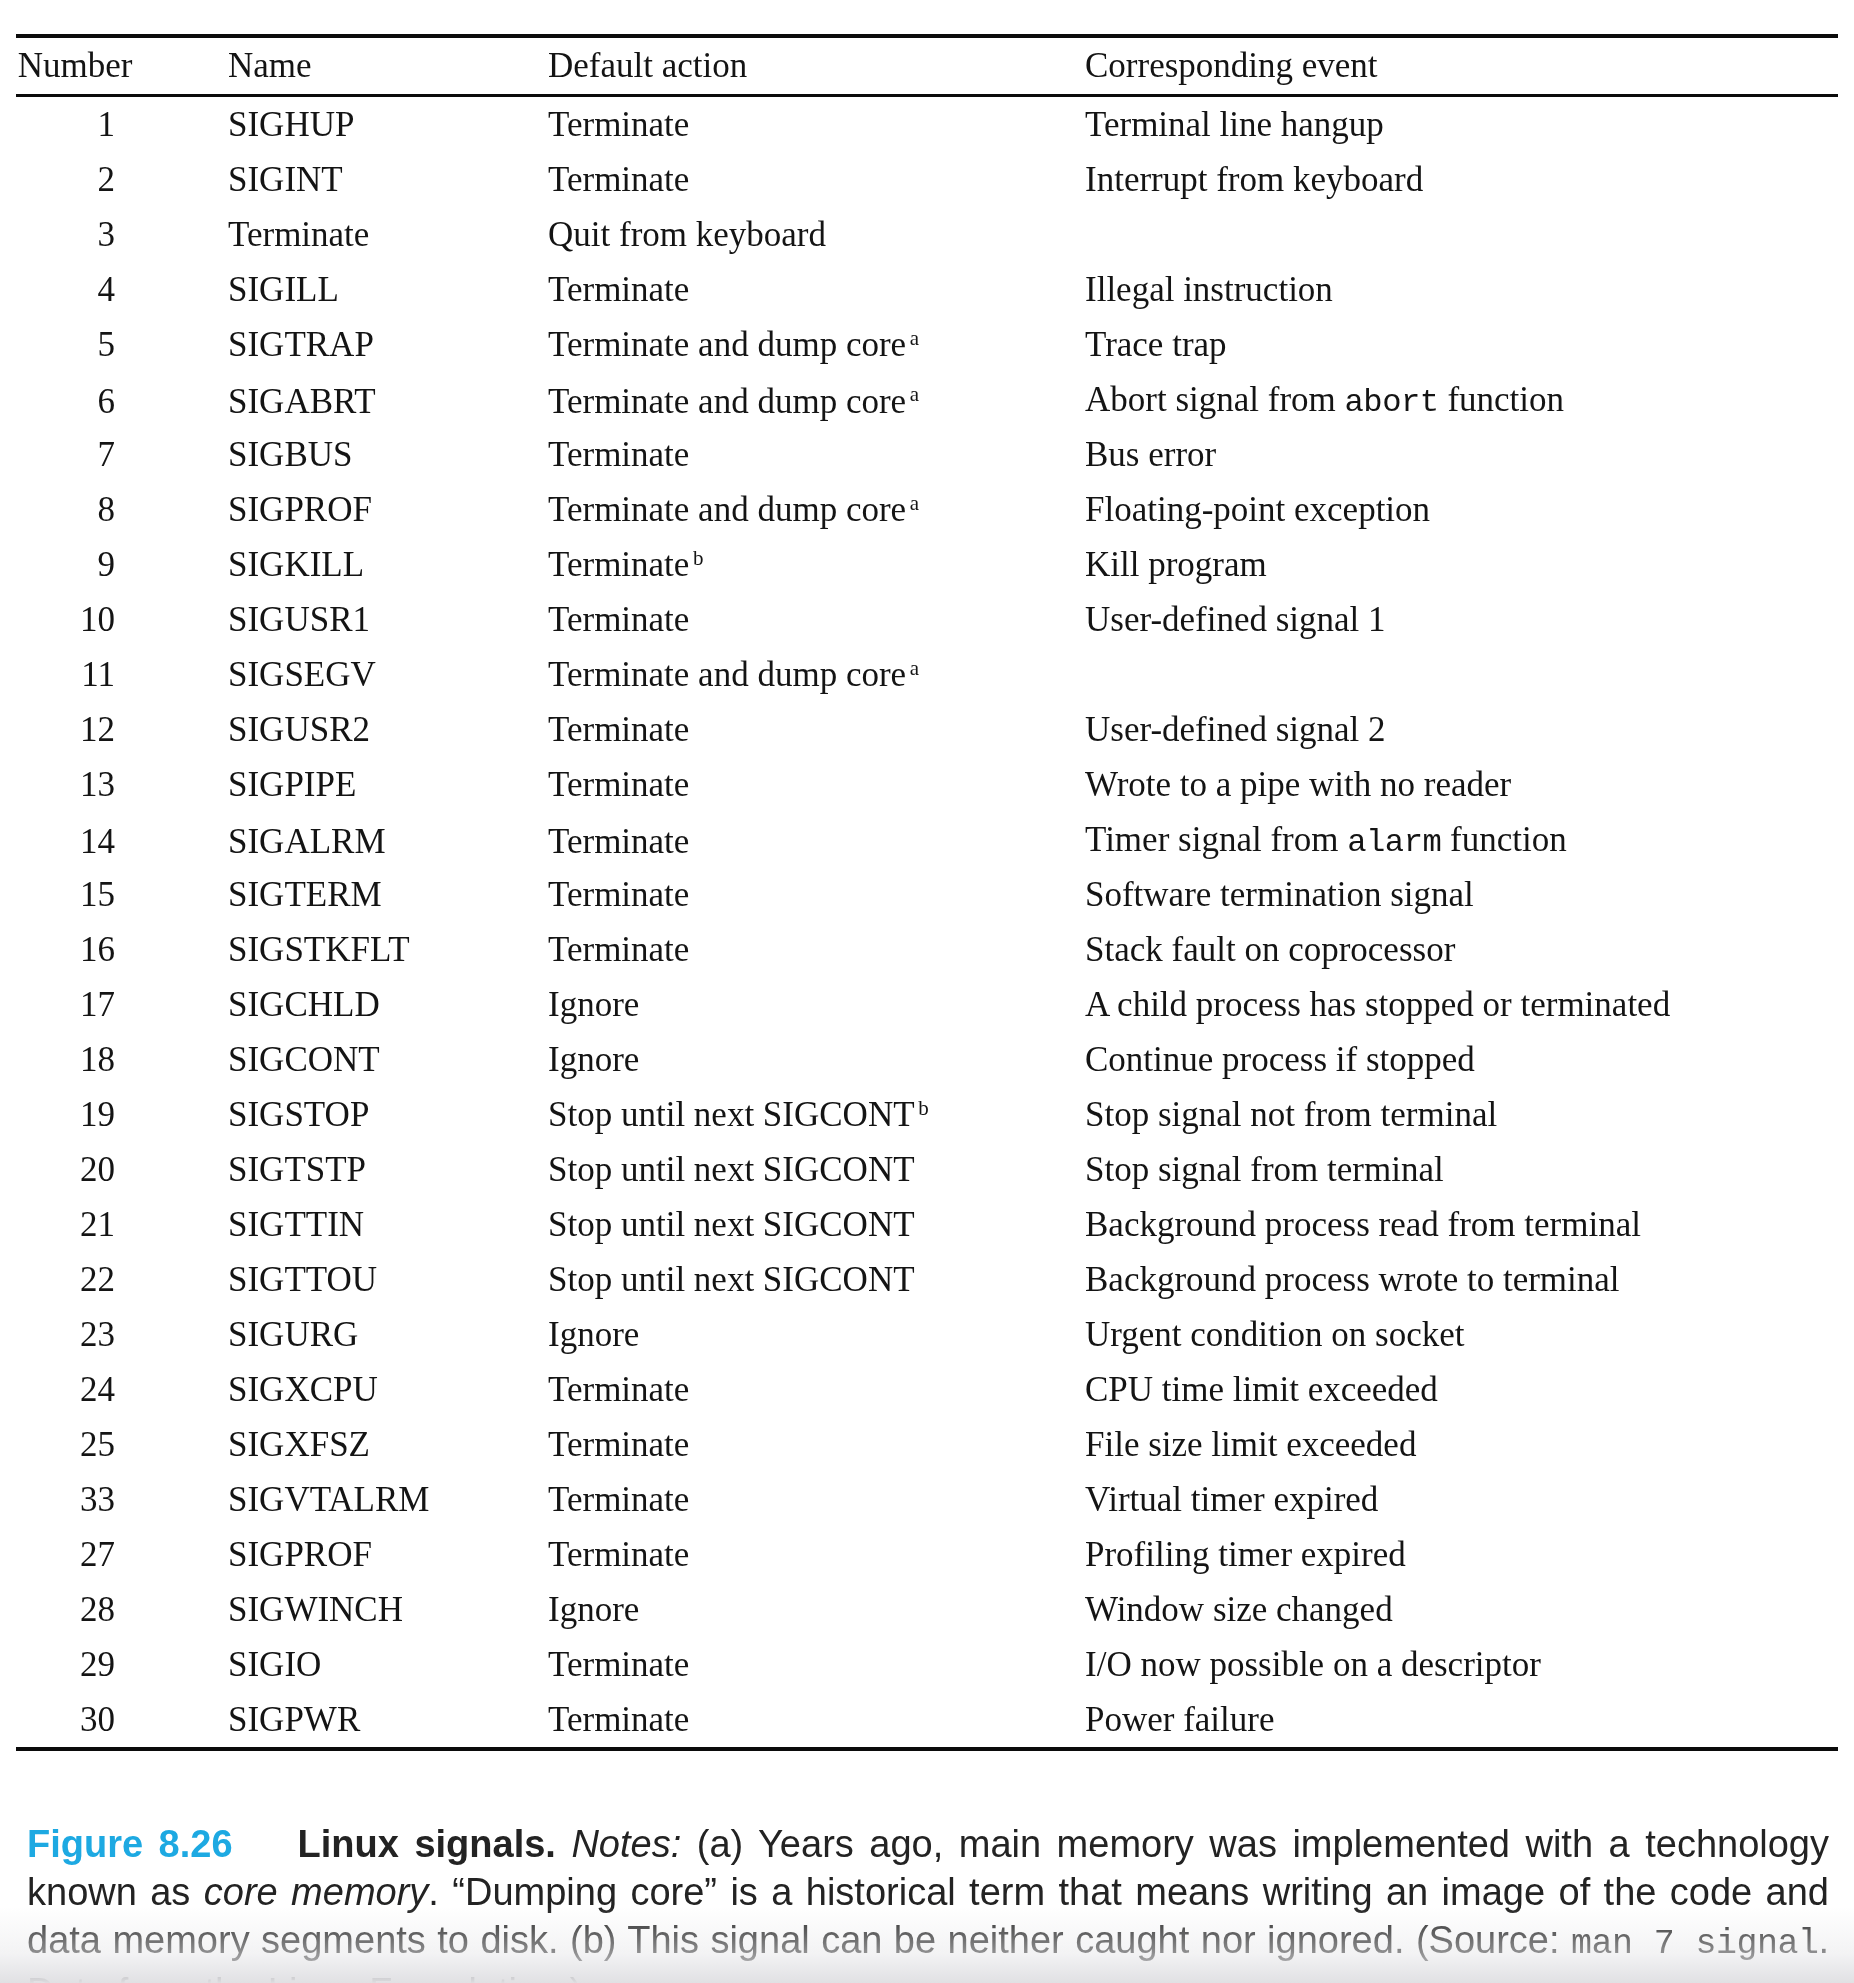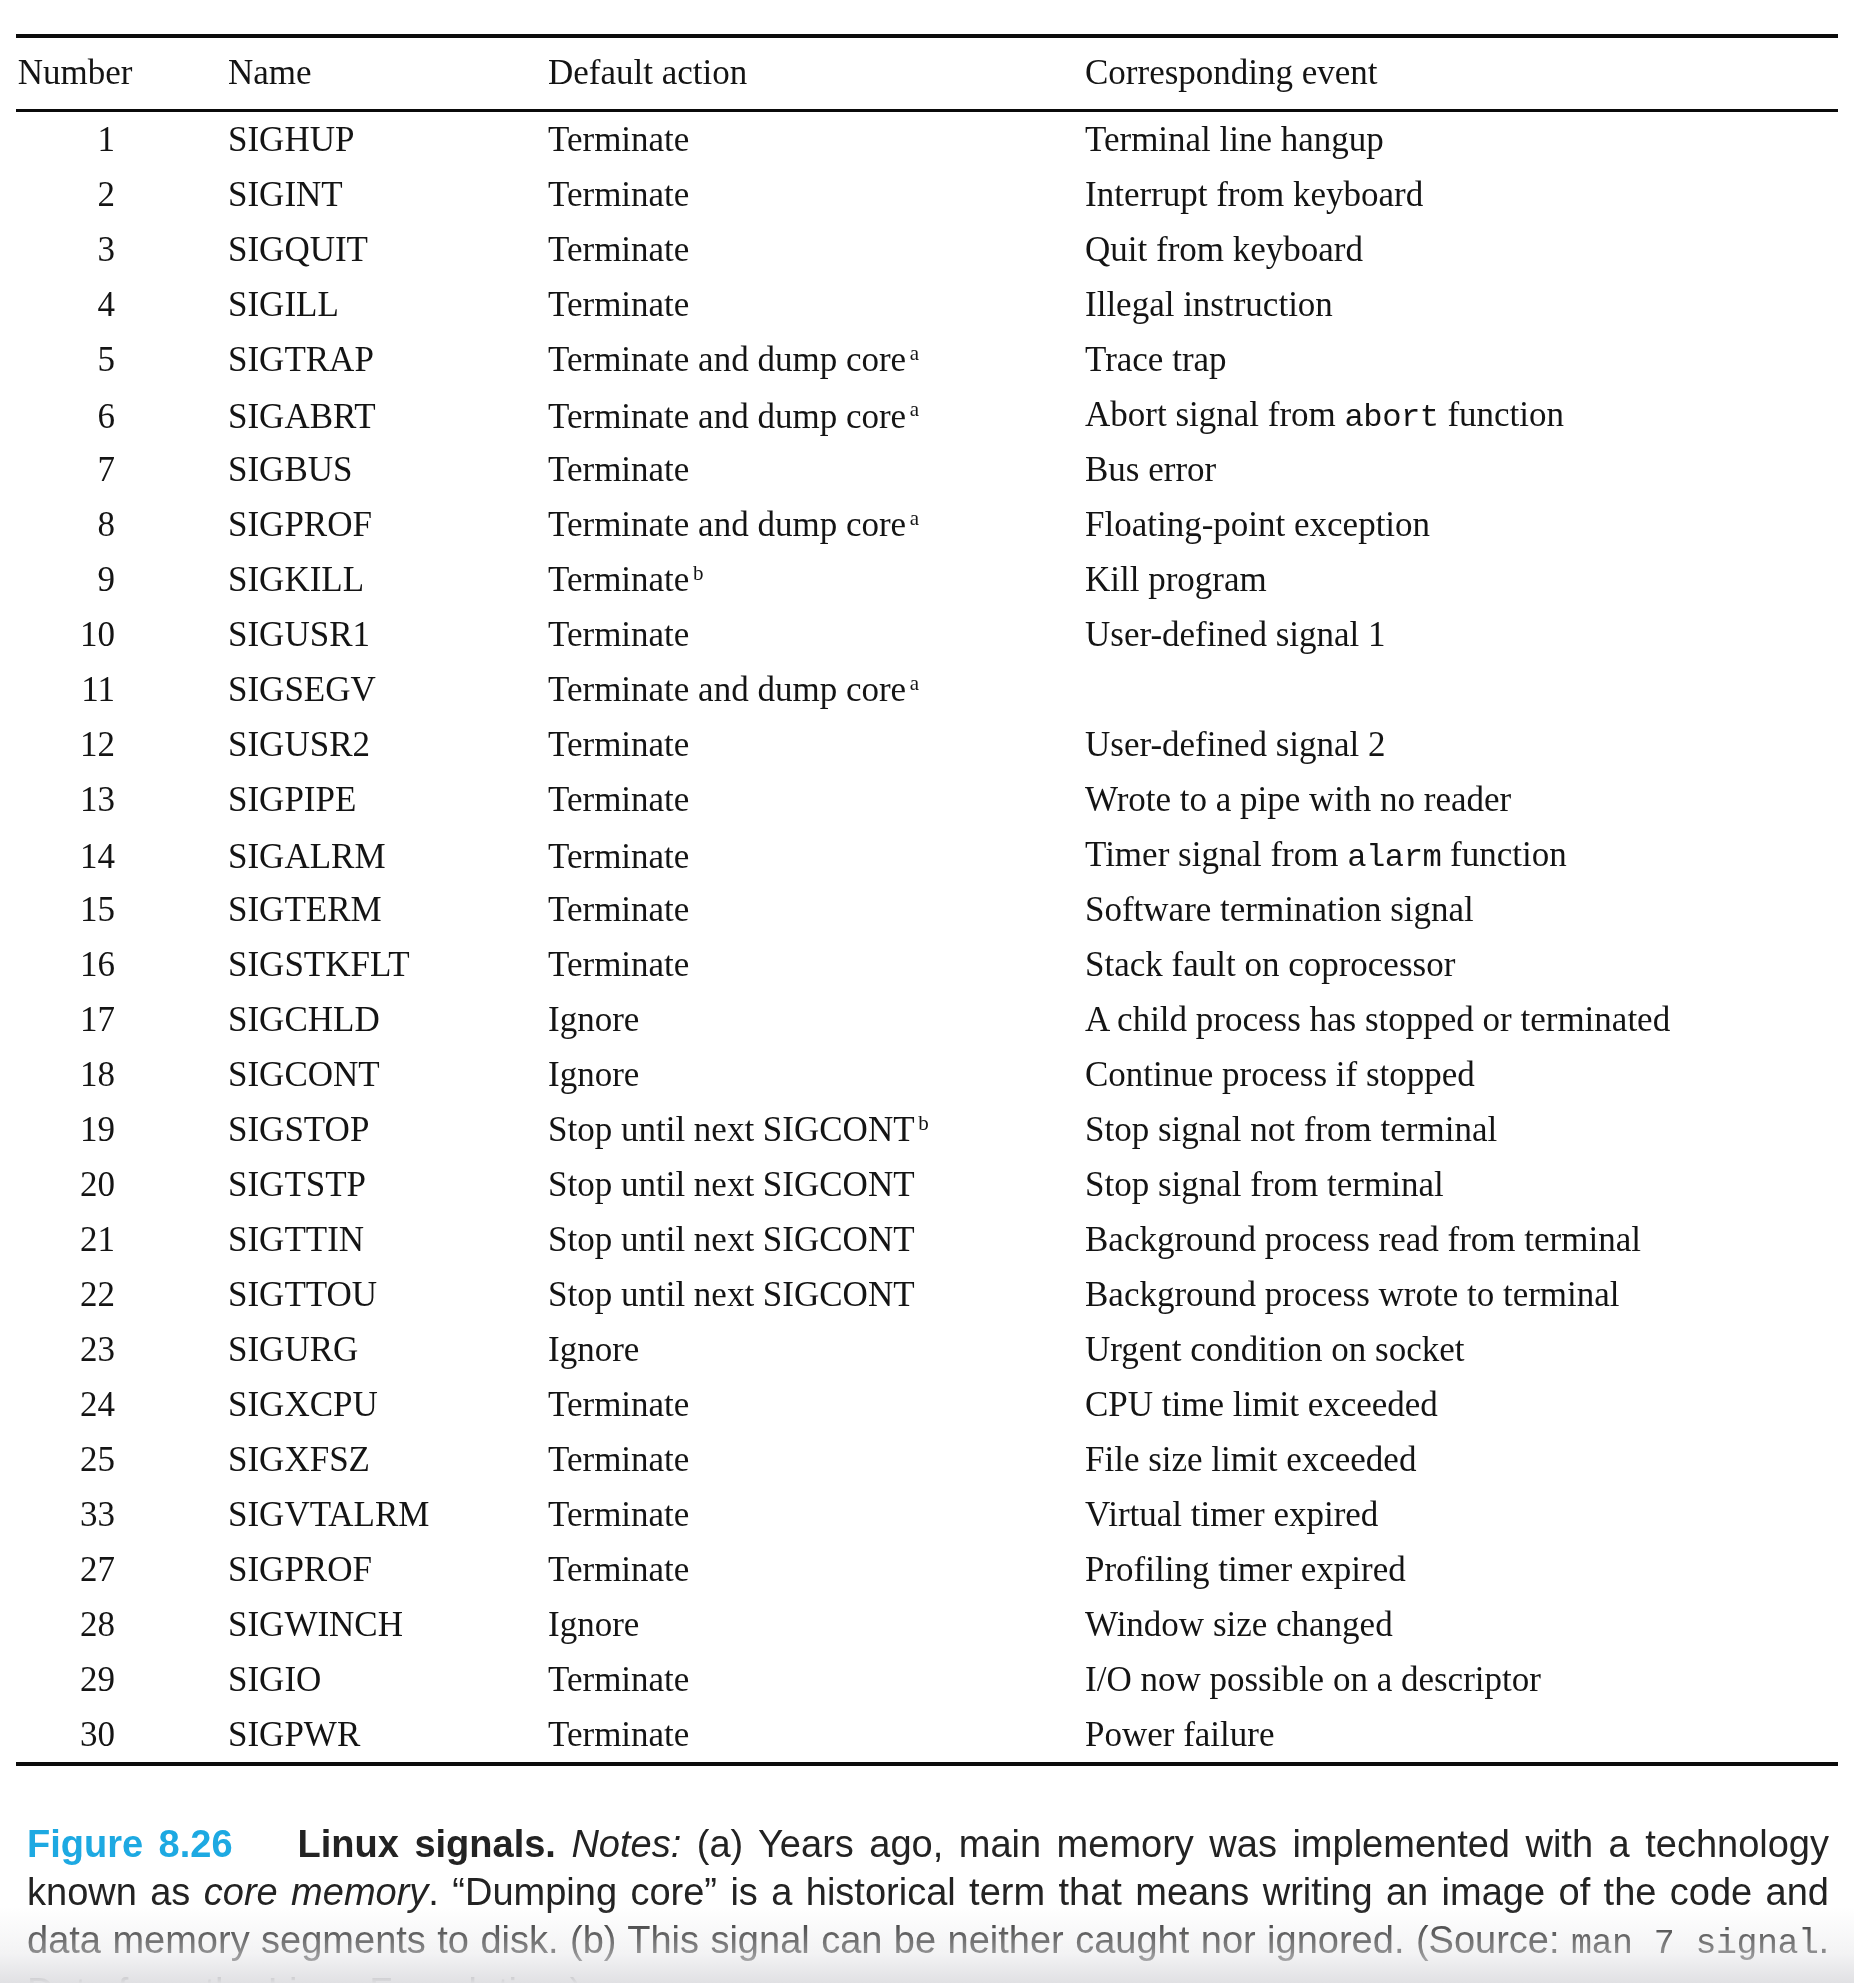--- a/index.html
+++ b/index.html
@@ -22,21 +22,21 @@
     height:3.6px;
     background:#0b0b0b;
     border:none;
   }
   .hdr-row, .t-row{
     display:grid;
     grid-template-columns:212px 320px 537px auto;
     align-items:center;
   }
   .hdr-row{
-    height:71px;
+    height:56px;
     font-size:35px;
   }
   .hdr-row .h1{ text-align:left; padding-left:1.8px; }
   .t-row{
     height:55px;
     font-size:35px;
     line-height:55px;
     white-space:nowrap;
   }
   .c-num{
@@ -105,21 +105,20 @@
 
   <div class="t-row">
     <div class="c-num">2</div>
     <div>SIGINT</div>
     <div><span>Terminate</span></div>
     <div><span>Interrupt from keyboard</span></div>
   </div>
 
   <div class="t-row">
     <div class="c-num">3</div>
-    <div>SIGQUIT</div>
     <div><span>Terminate</span></div>
     <div><span>Quit from keyboard</span></div>
   </div>
 
   <div class="t-row">
     <div class="c-num">4</div>
     <div>SIGILL</div>
     <div><span>Terminate</span></div>
     <div><span>Illegal instruction</span></div>
   </div>

